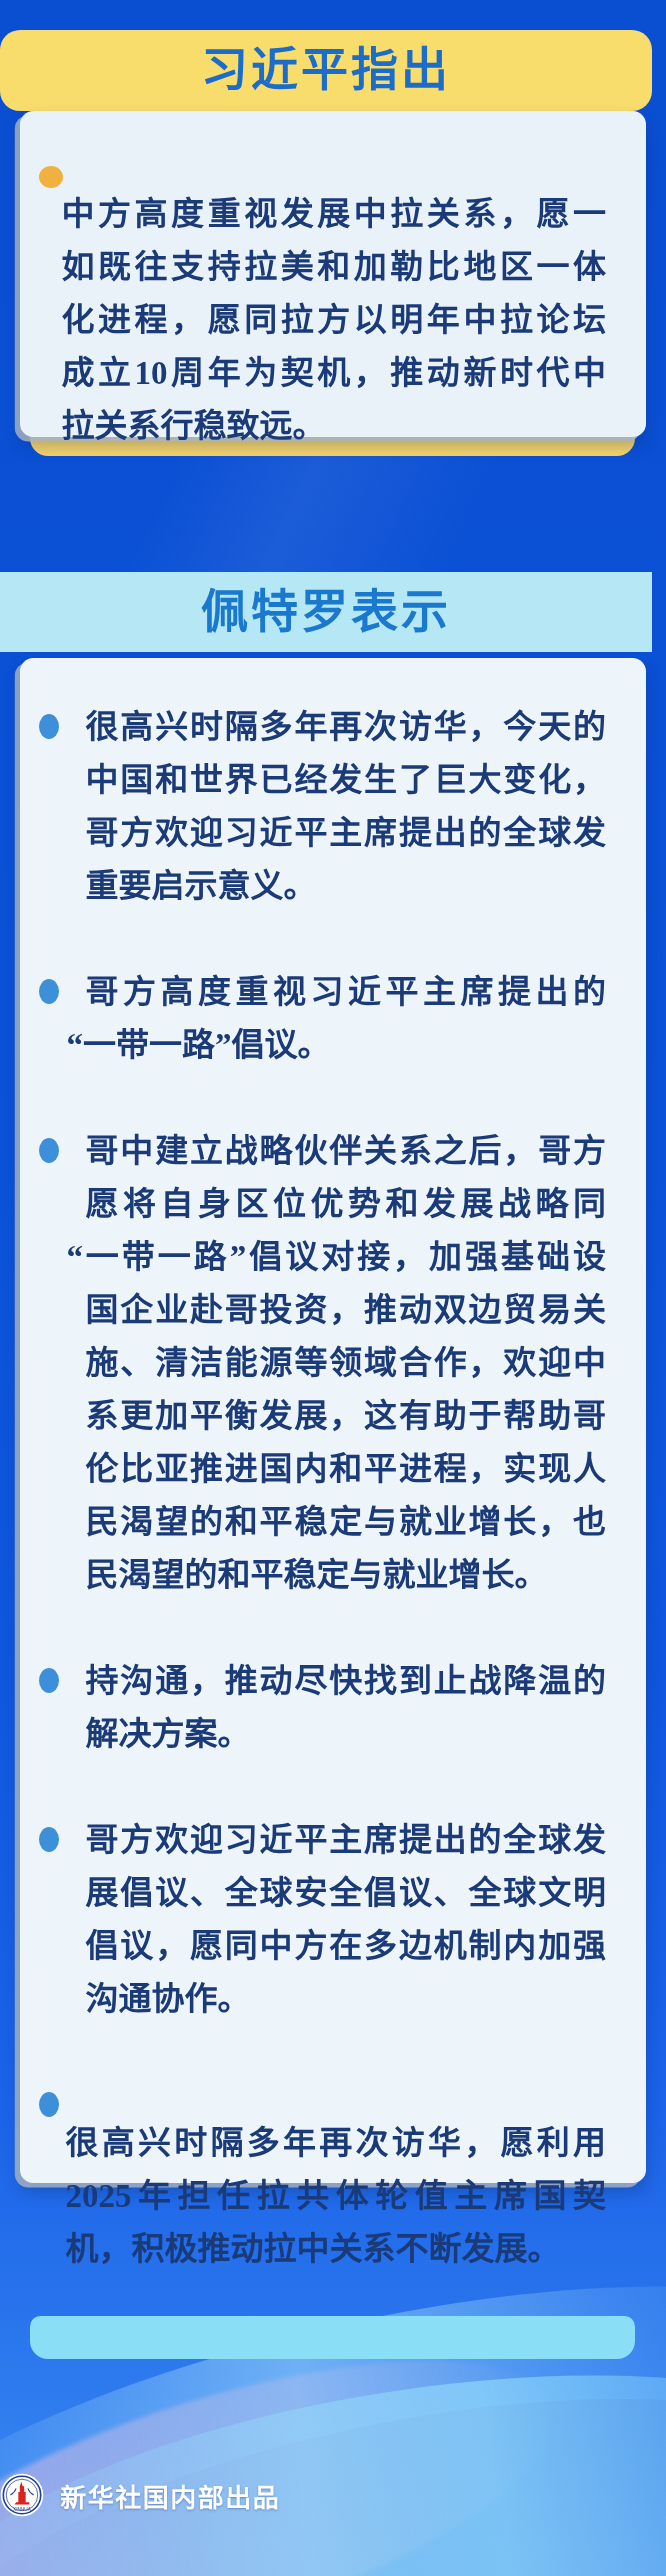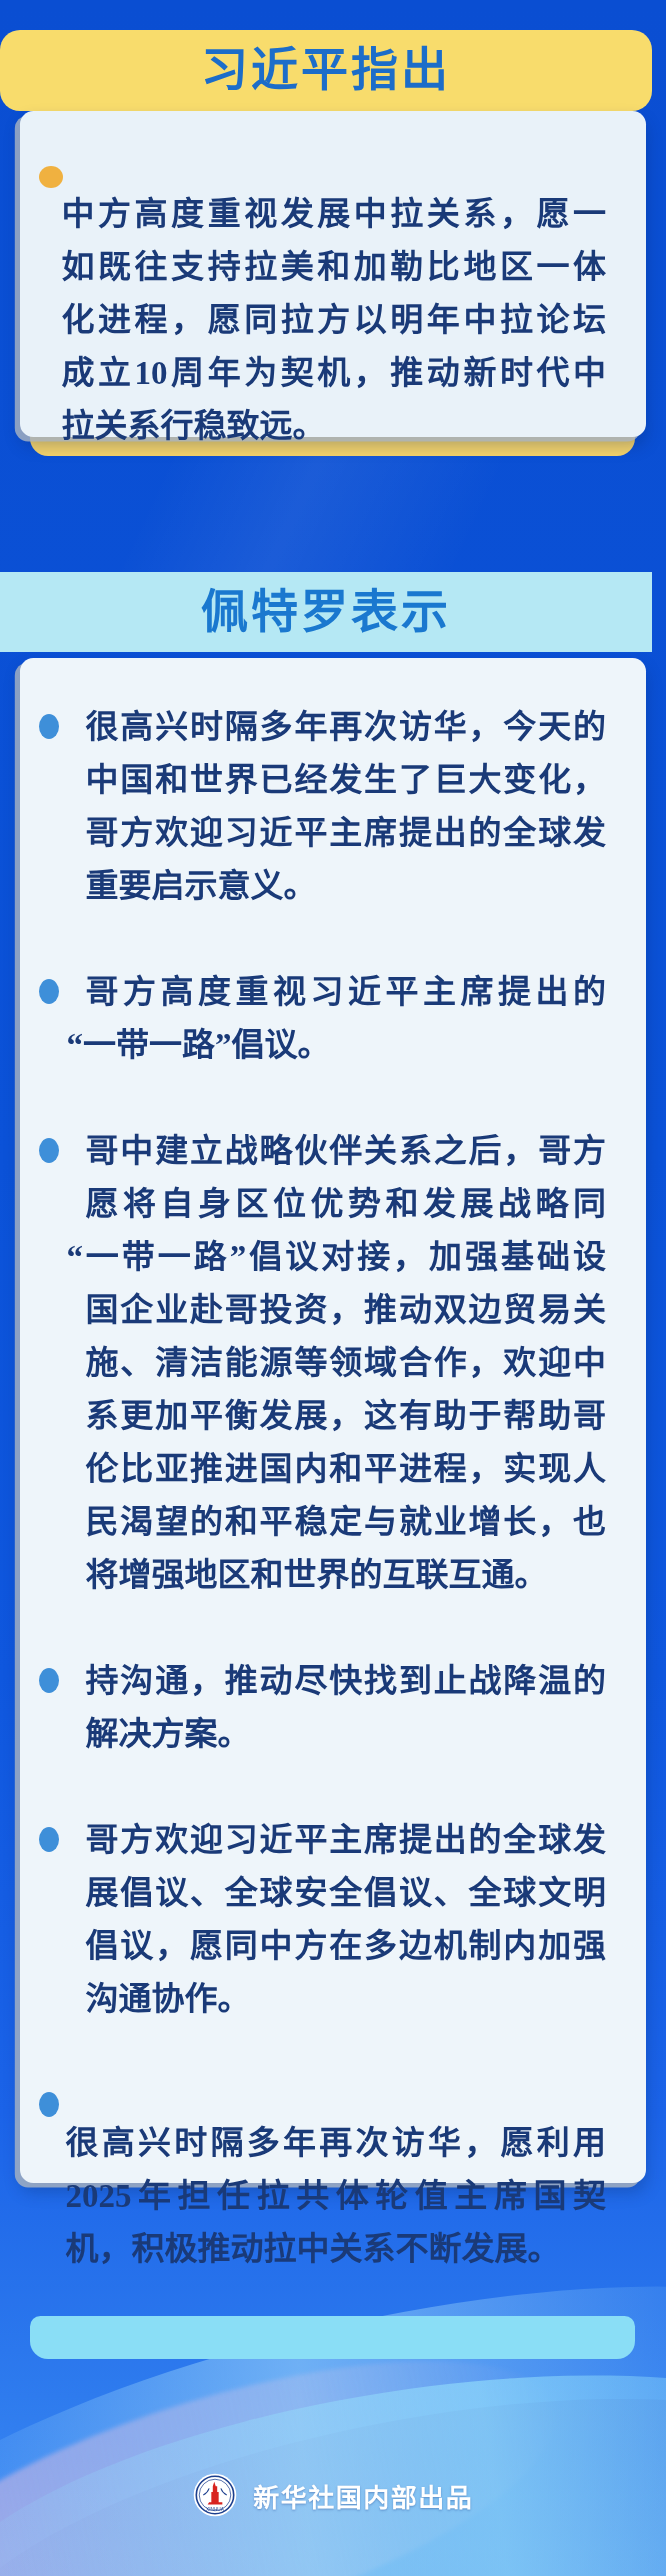--- a/index.html
+++ b/index.html
@@ -46,21 +46,21 @@
   .card-2 .bullet{width:20px;height:25px;margin-top:12.6px;background:var(--bullet2);}
   .card-1 .lines{flex:1;margin-left:23px;}
   .card-2 .lines{flex:1;margin-left:27px;}
   .line{font-size:33px;line-height:53px;font-weight:900;color:var(--ink);
     text-align:justify;text-align-last:justify;text-justify:inter-character;word-break:break-all;}
   .line.last{text-align:right;text-align-last:left;}
   .line.hang{text-indent:-0.58em;}
 
   
   .footer{position:absolute;left:0;top:2467px;width:666px;height:56px;display:flex;
-    align-items:center;justify-content:center;z-index:3;}
+    align-items:center;justify-content:flex-start;z-index:3;}
   .emblem{width:44px;height:44px;flex:none;margin-right:16.3px;}
   .credit{font-family:"Liberation Sans","DejaVu Sans",sans-serif;font-size:26px;
     font-weight:700;color:#ffffff;letter-spacing:1.5px;text-shadow:0 0.7px 2.2px rgba(10,40,120,.35);}
 </style>
 </head>
 <body style="--ink: #1a3a78; --band1: #f8dc6c; --title1: #1c6dc9; --ribbon1: #f6d46a; --card1: #e9f2f9; --bullet1: #f0b140; --band2: #b5e8f4; --title2: #1a78cf; --ribbon2: #8adef6; --card2: #eef5fa; --bullet2: #3e8fd9;">
 
 <div class="sheen"></div>
 <div class="wave wave-deep"></div>
 <div class="wave wave-light"></div>
@@ -112,21 +112,21 @@
         <span class="bullet"></span>
         <div class="lines">
           <div class="line">哥中建立战略伙伴关系之后，哥方</div>
           <div class="line">愿将自身区位优势和发展战略同</div>
           <div class="line hang">“一带一路”倡议对接，加强基础设</div>
           <div class="line">国企业赴哥投资，推动双边贸易关</div>
           <div class="line">施、清洁能源等领域合作，欢迎中</div>
           <div class="line">系更加平衡发展，这有助于帮助哥</div>
           <div class="line">伦比亚推进国内和平进程，实现人</div>
           <div class="line">民渴望的和平稳定与就业增长，也</div>
-          <div class="line last">将增强地区和世界的互联互通。</div>
+          <div class="line last">民渴望的和平稳定与就业增长。</div>
         </div>
       </div>
       <div class="para">
         <span class="bullet"></span>
         <div class="lines">
           <div class="line">持沟通，推动尽快找到止战降温的</div>
           <div class="line last">解决方案。</div>
         </div>
       </div>
       <div class="para">

